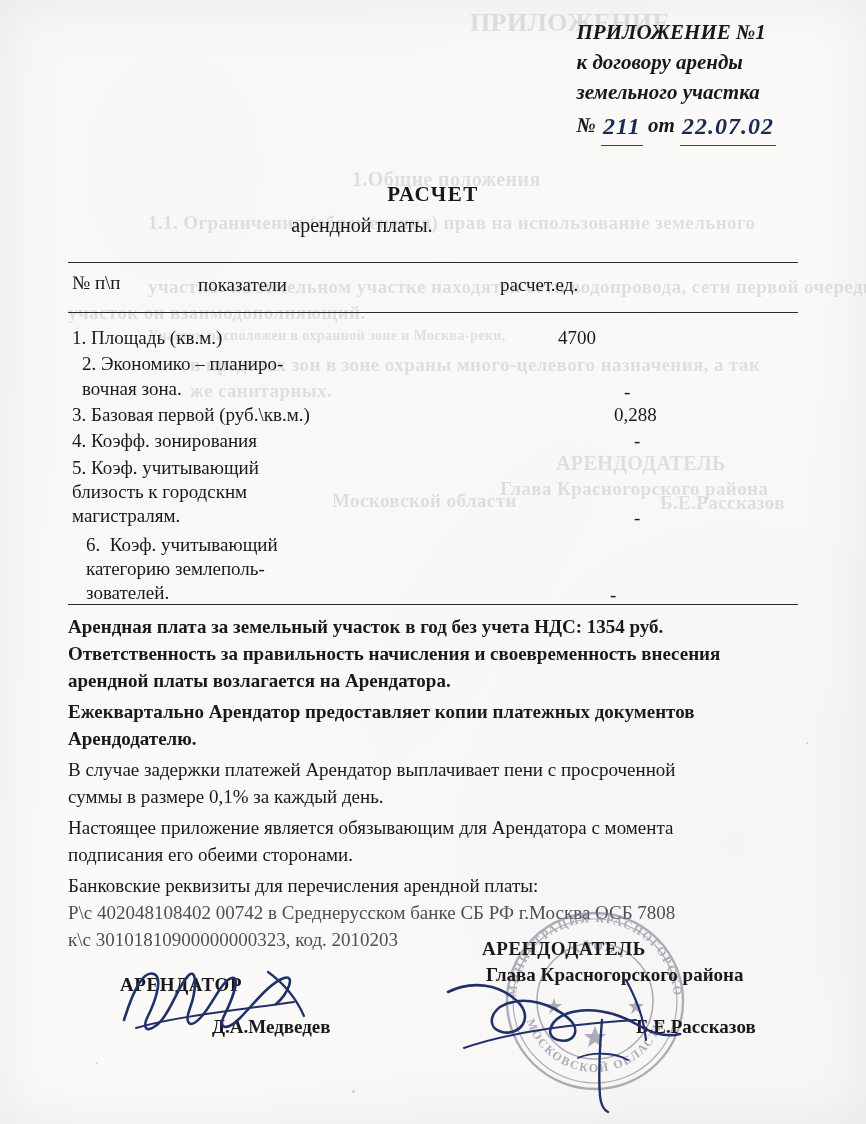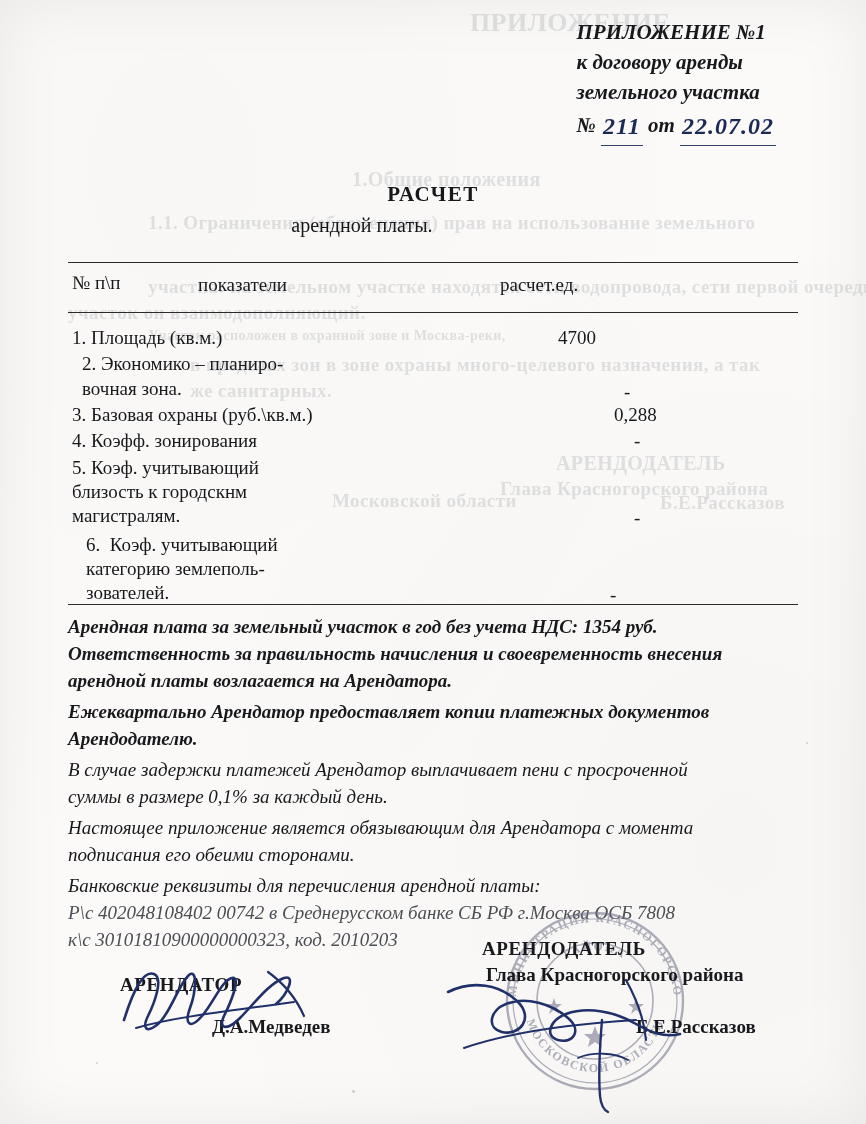--- a/index.html
+++ b/index.html
@@ -153,21 +153,20 @@
 
   
   .body-text {
     position: absolute;
     top: 614px;
     left: 68px;
     width: 742px;
     font-size: 19px;
     line-height: 1.37;
     color: #17191d;
-    font-style: italic;
   }
   .p-bold { font-weight: bold; margin-bottom: 1px; }
   .p-norm { font-weight: normal; margin-bottom: 1px; }
   .p-gap { margin-top: 5px; }
   .faded { color: #4b4f55; }
 
   
   .sig-zone {
     position: absolute;
     top: 938px;
@@ -266,21 +265,21 @@
       <span class="value">4700</span>
     </div>
 
     <div class="row" style="margin-top:2px; padding-left:10px;">
       <span class="label"><span>2.</span> <span>Экономико – планиро-
 вочная зона.</span></span>
       <span class="value dash" style="top:28px; left:556px;">-</span>
     </div>
 
     <div class="row" style="margin-top:2px;">
-      <span class="label"><span>3.</span> <span>Базовая охраны (руб.\кв.м.)</span></span>
+      <span class="label"><span>3.</span> <span>Базовая первой (руб.\кв.м.)</span></span>
       <span class="value" style="left:546px;">0,288</span>
     </div>
 
     <div class="row" style="margin-top:2px;">
       <span class="label"><span>4.</span> <span>Коэфф. зонирования</span></span>
       <span class="value dash">-</span>
     </div>
 
     <div class="row" style="margin-top:2px;">
       <span class="label"><span>5.</span> <span>Коэф. учитывающий

